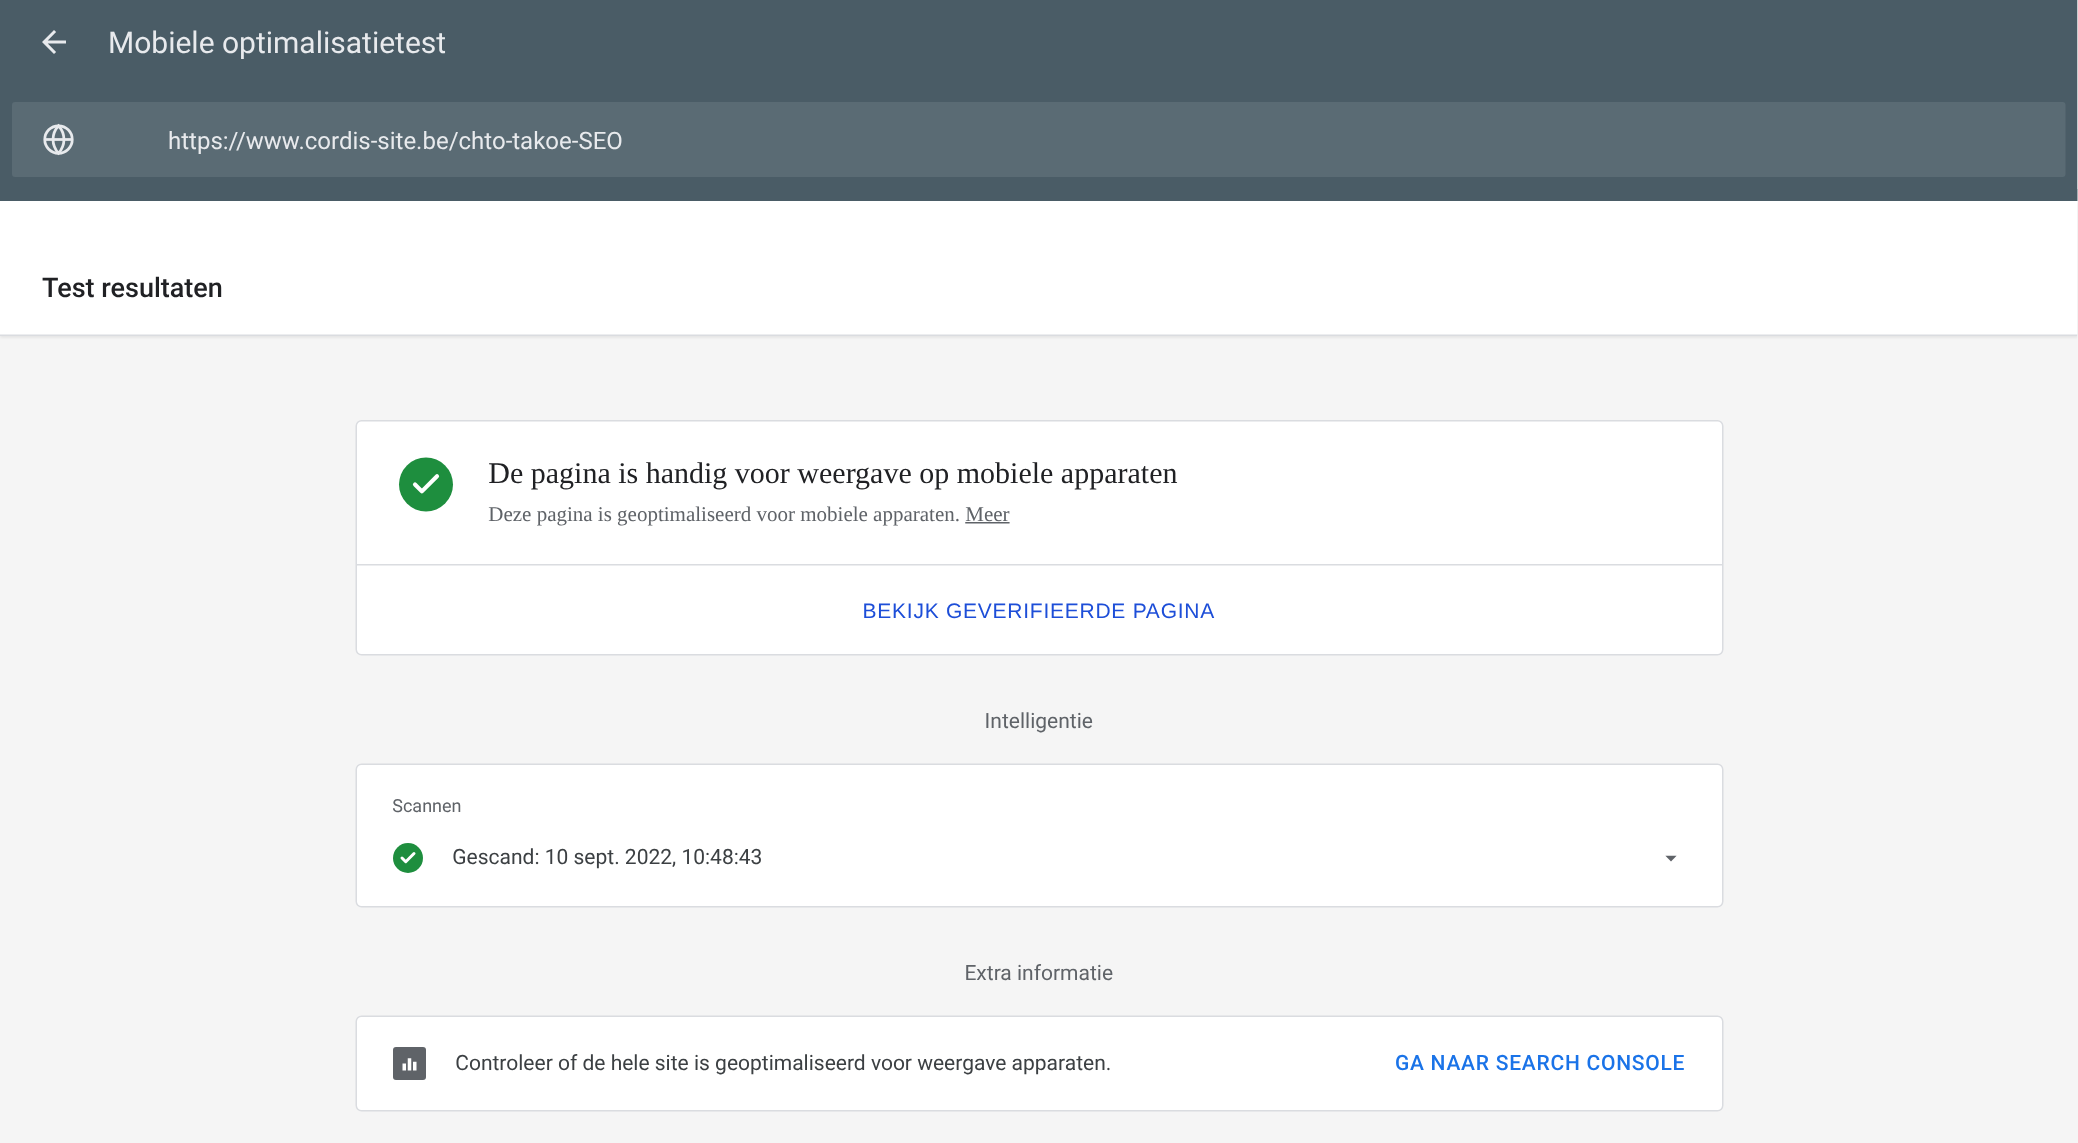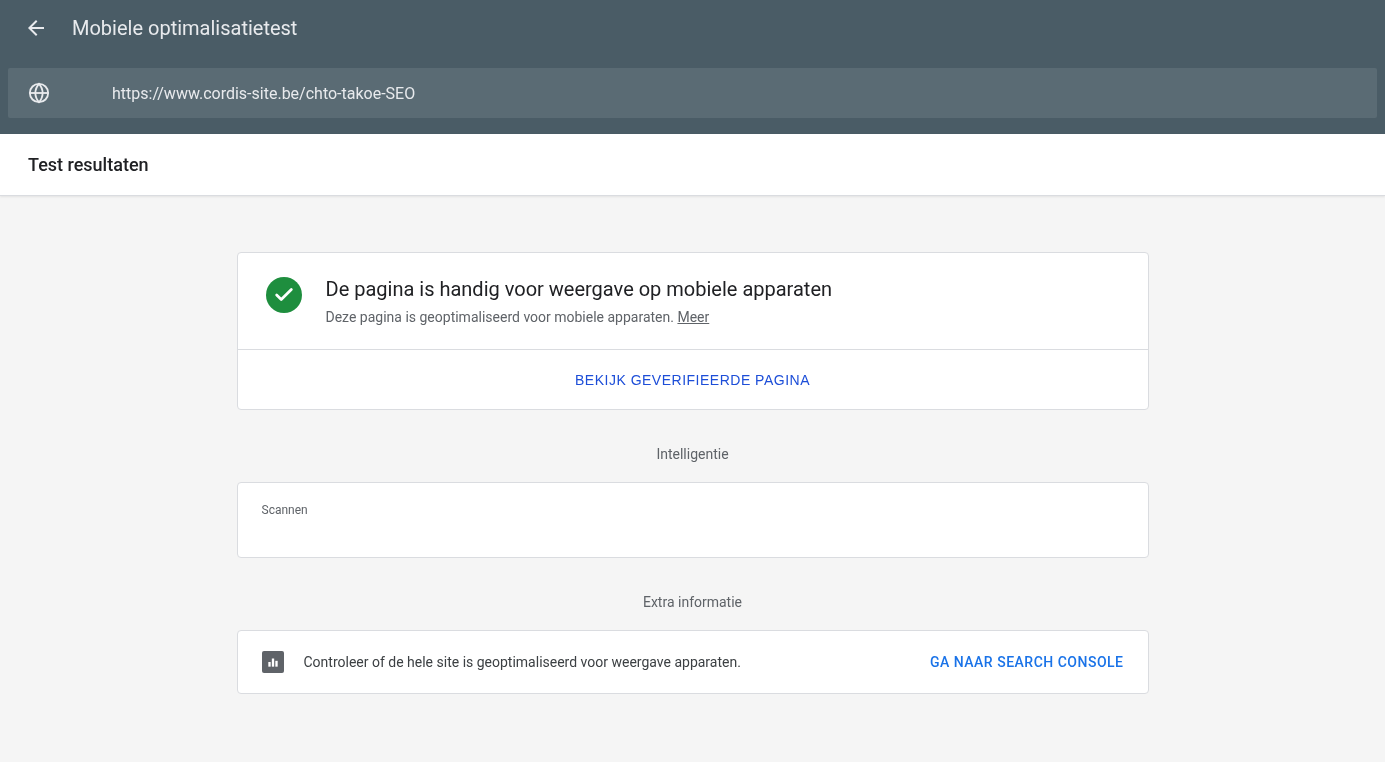--- a/index.html
+++ b/index.html
@@ -67,38 +67,40 @@
     .tab-bar {
       background: #fff;
       border-bottom: 1px solid #dadce0;
       padding: 20px 28px;
       box-shadow: 0 1px 2px rgba(0,0,0,0.08);
     }
     .tab-label {
       font-size: 18px;
       font-weight: 500;
       color: #202124;
+      margin-top: 28px;
     }
     .content {
       padding: 56px 0 0 0;
       display: flex;
       flex-direction: column;
       align-items: center;
     }
     .card {
       width: 912px;
       background: #fff;
       border: 1px solid #dadce0;
       border-radius: 4px;
       margin-bottom: 0;
     }
     .result-card-main {
       display: flex;
       padding: 24px 28px;
       align-items: flex-start;
+      font-family: Liberation Serif, serif;
     }
     .check-circle-large {
       width: 36px;
       height: 36px;
       background: #1e8e3e;
       border-radius: 50%;
       display: flex;
       align-items: center;
       justify-content: center;
       flex-shrink: 0;
@@ -258,20 +260,33 @@
     </div>
     <div class="card-action">
       <button class="action-button">BEKIJK GEVERIFIEERDE PAGINA</button>
     </div>
   </div>
 
   <div class="section-label">Intelligentie</div>
 
   <div class="card scan-card">
     <div class="scan-label">Scannen</div>
+    <div class="scan-row">
+      <div class="check-circle-small">
+        <svg width="12" height="12" viewBox="0 0 24 24" fill="none" stroke="#fff" stroke-width="4" stroke-linecap="round" stroke-linejoin="round">
+          <polyline points="20 6 9 17 4 12"></polyline>
+        </svg>
+      </div>
+      <div class="scan-text">Gescand: 10 sept. 2022, 10:48:43</div>
+      <div class="chevron">
+        <svg width="18" height="18" viewBox="0 0 24 24" fill="#5f6368">
+          <path d="M7 10l5 5 5-5z"></path>
+        </svg>
+      </div>
+    </div>
   </div>
 
   <div class="section-label">Extra informatie</div>
 
   <div class="card extra-card">
     <div class="chart-icon-box">
       <svg width="14" height="14" viewBox="0 0 24 24" fill="#fff">
         <rect x="4" y="12" width="4" height="8"></rect>
         <rect x="10" y="6" width="4" height="14"></rect>
         <rect x="16" y="10" width="4" height="10"></rect>

